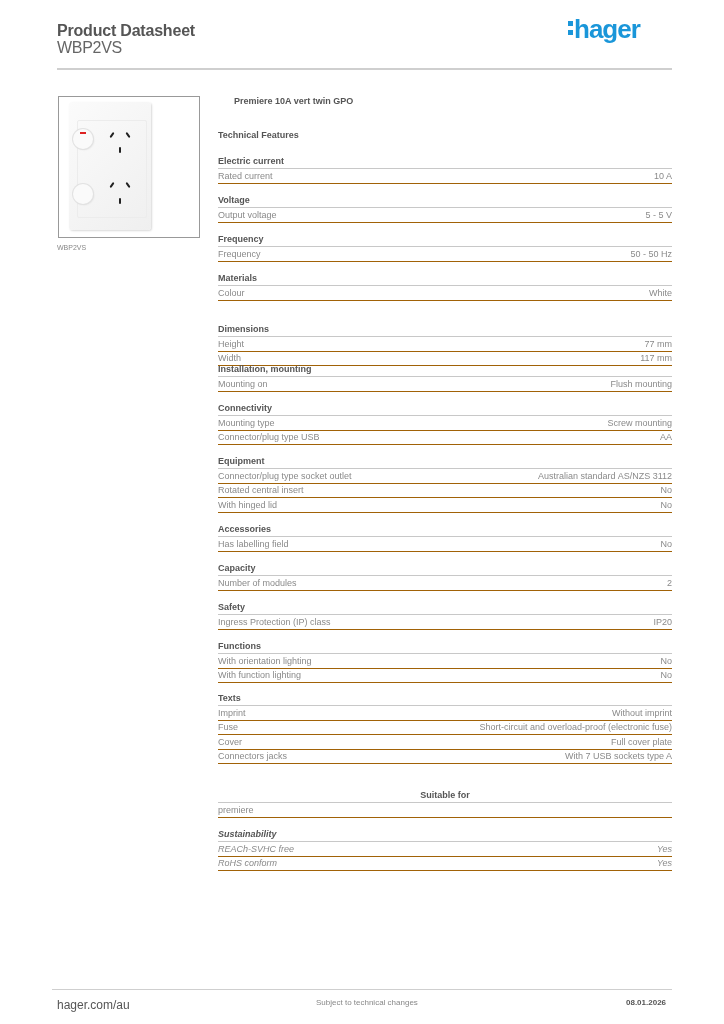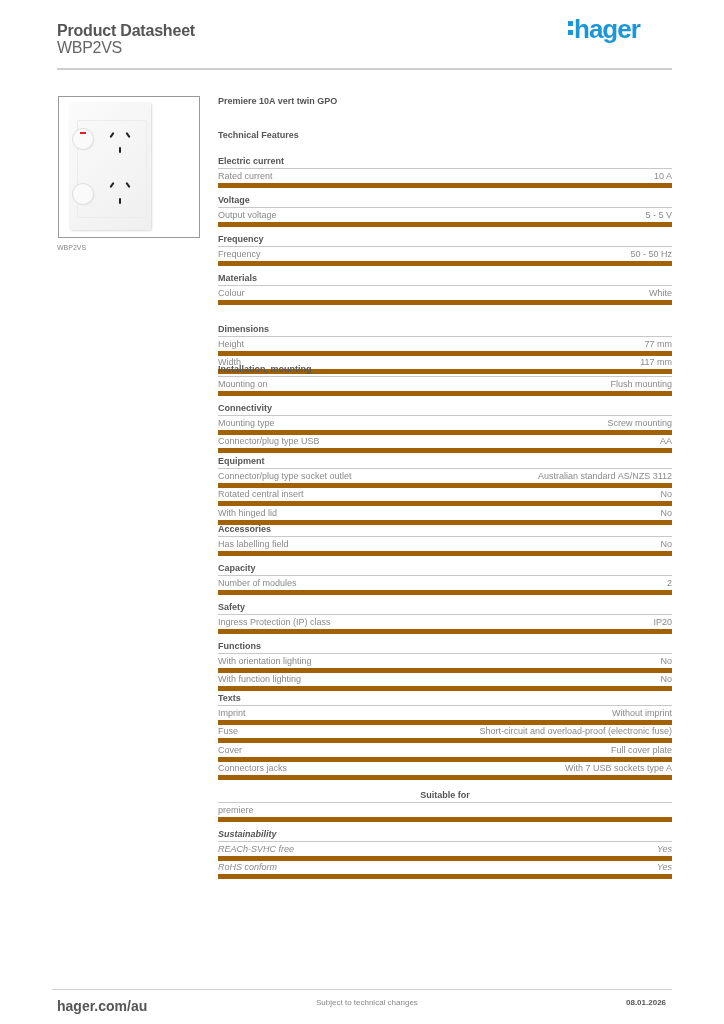--- a/index.html
+++ b/index.html
@@ -41,37 +41,37 @@
       position: absolute; left: 8px; top: 18px; width: 68px; height: 96px;
       border: 1px solid #ececec; border-radius: 2px;
     }
     .switch {
       position: absolute; width: 20px; height: 20px; border-radius: 50%;
       background: #fafafa; box-shadow: 0 0 0 1px #e2e2e2, 1px 1px 2px rgba(0,0,0,0.1);
     }
     .switch .led { position: absolute; left: 7px; top: 3px; width: 6px; height: 2px; background: #d22; }
     .pin { position: absolute; width: 2px; height: 6px; background: #222; border-radius: 1px; }
     .image-caption { position: absolute; left: 57px; top: 244px; font-size: 7px; color: #888; }
-    .product-name { position: absolute; left: 218px; top: 96px; font-size: 9px; font-weight: bold; color: #555; }
+    .product-name { position: absolute; left: 234px; top: 96px; font-size: 9px; font-weight: bold; color: #555; }
     .tech-title { position: absolute; left: 218px; top: 130px; font-size: 9px; font-weight: bold; color: #555; }
     .specs { position: absolute; left: 218px; top: 0; width: 454px; }
     .group { position: absolute; left: 0; width: 454px; }
     .group-title {
       font-size: 9px; font-weight: bold; color: #555; height: 13px; line-height: 13px;
       border-bottom: 1.5px solid #c8c8c8;
     }
     .row {
       display: flex; justify-content: space-between; font-size: 9px; color: #8a8a8a;
-      height: 13px; line-height: 13px; border-bottom: 5px solid #a16207; padding-top: 0.5px;
+      height: 13px; line-height: 13px; border-bottom: 1px solid #a16207; padding-top: 0.5px;
     }
     .row .v { text-align: right; }
     .footer-rule {
       position: absolute; left: 52px; top: 989px; width: 620px; height: 1px; background: #cfcfcf;
     }
-    .footer-left { position: absolute; left: 57px; top: 998px; font-size: 14px; font-weight: bold; color: #555; }
+    .footer-left { position: absolute; left: 57px; top: 998px; font-size: 12px; font-weight: normal; color: #555; }
     .footer-center { position: absolute; left: 316px; top: 998px; font-size: 8px; color: #888; text-align: right; }
     .footer-right { position: absolute; left: 626px; top: 998px; font-size: 8px; font-weight: bold; color: #555; }
   </style>
 </head>
 <body>
 
 <div>
   <div class="header-title">Product Datasheet</div>
   <div class="header-sub">WBP2VS</div>
   <div class="logo"><span class="colon"></span><span>hager</span></div>

